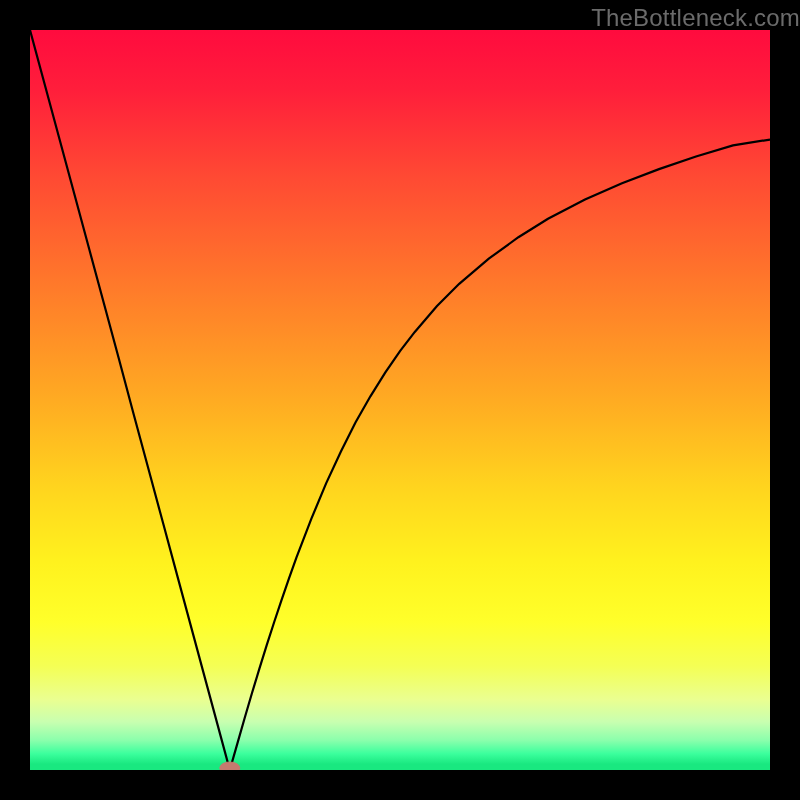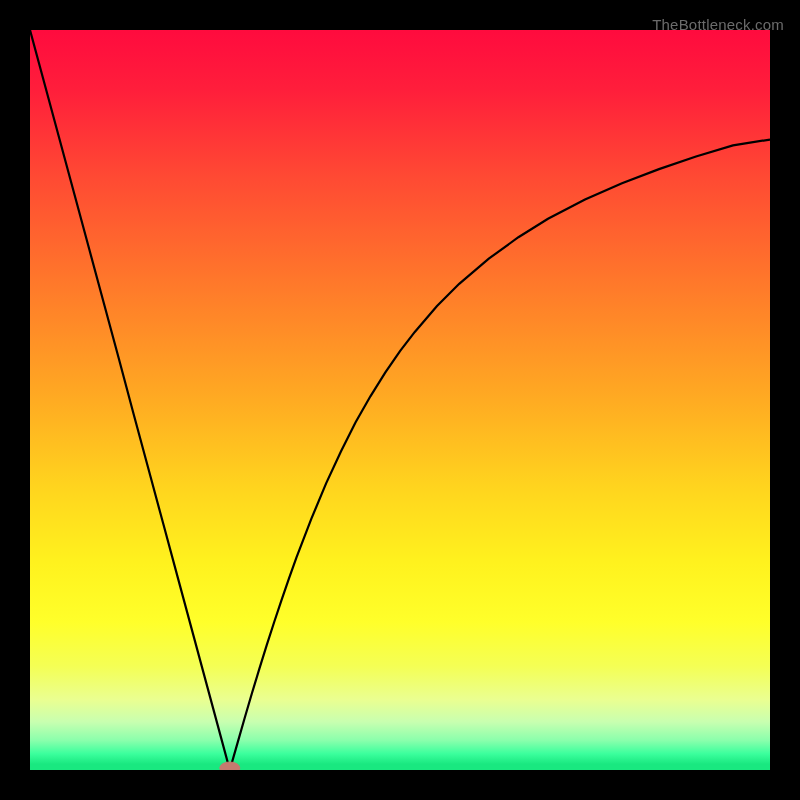--- a/index.html
+++ b/index.html
@@ -21,27 +21,26 @@
     position: absolute;
     left: 30px;
     top: 30px;
     width: 740px;
     height: 740px;
     overflow: hidden;
   }
   .watermark {
     position: absolute;
     top: 4px;
-    right: 16px;
+    right: 0;
     color: #6b6b6b;
-    font-size: 15px;
+    font-size: 24px;
     font-weight: 500;
     letter-spacing: 0.2px;
     z-index: 100;
-    margin-top: 12px;
   }
   .curve {
     stroke: #000;
     stroke-width: 2.2;
     fill: none;
   }
   .marker {
     fill: #c47a6f;
     stroke: #c47a6f;
   }

